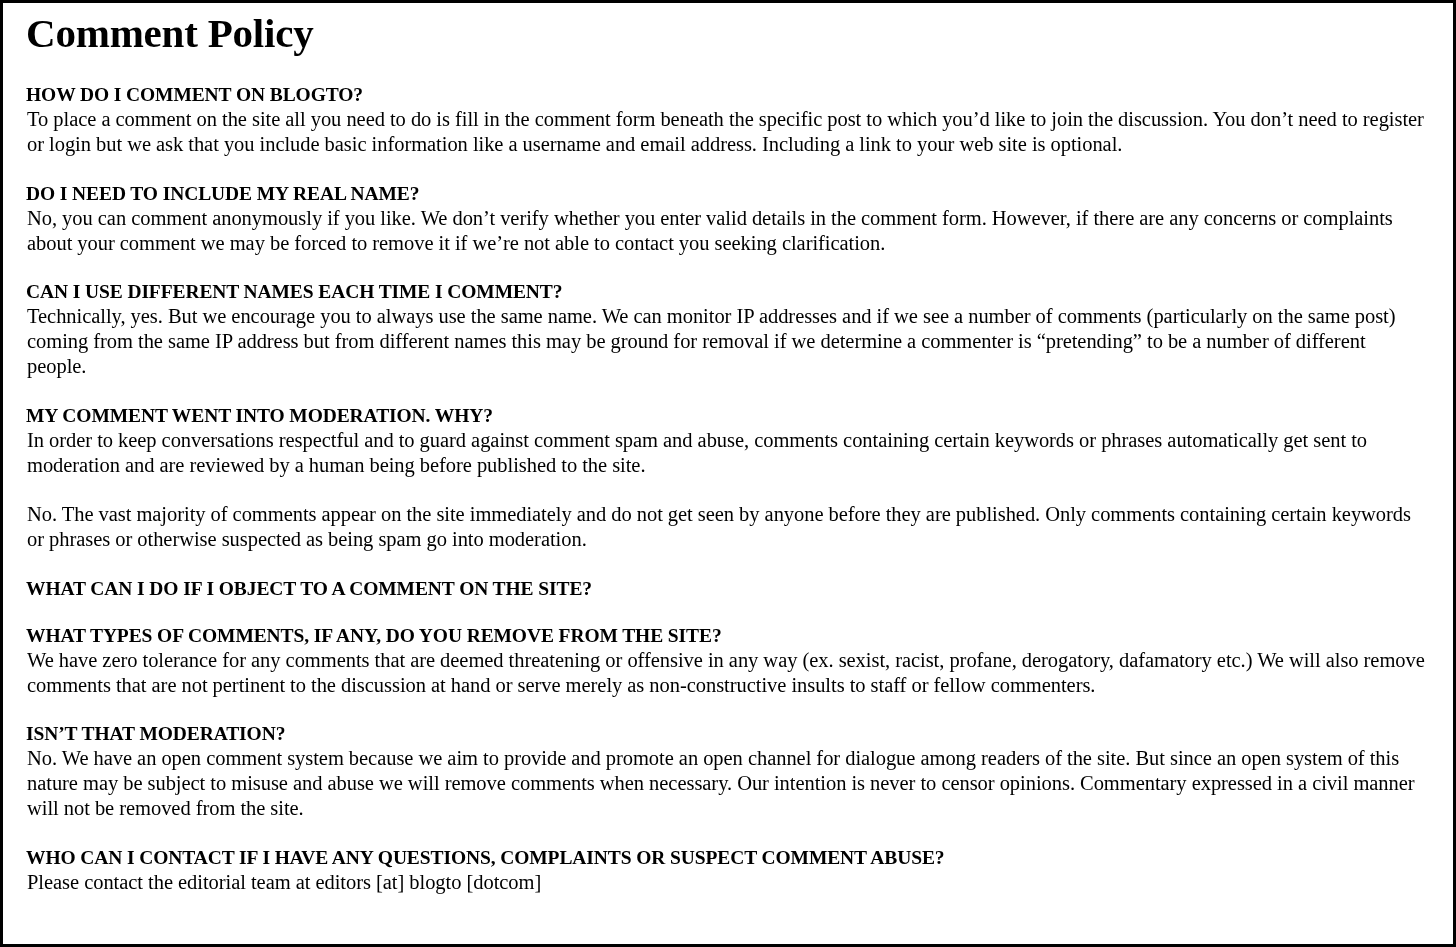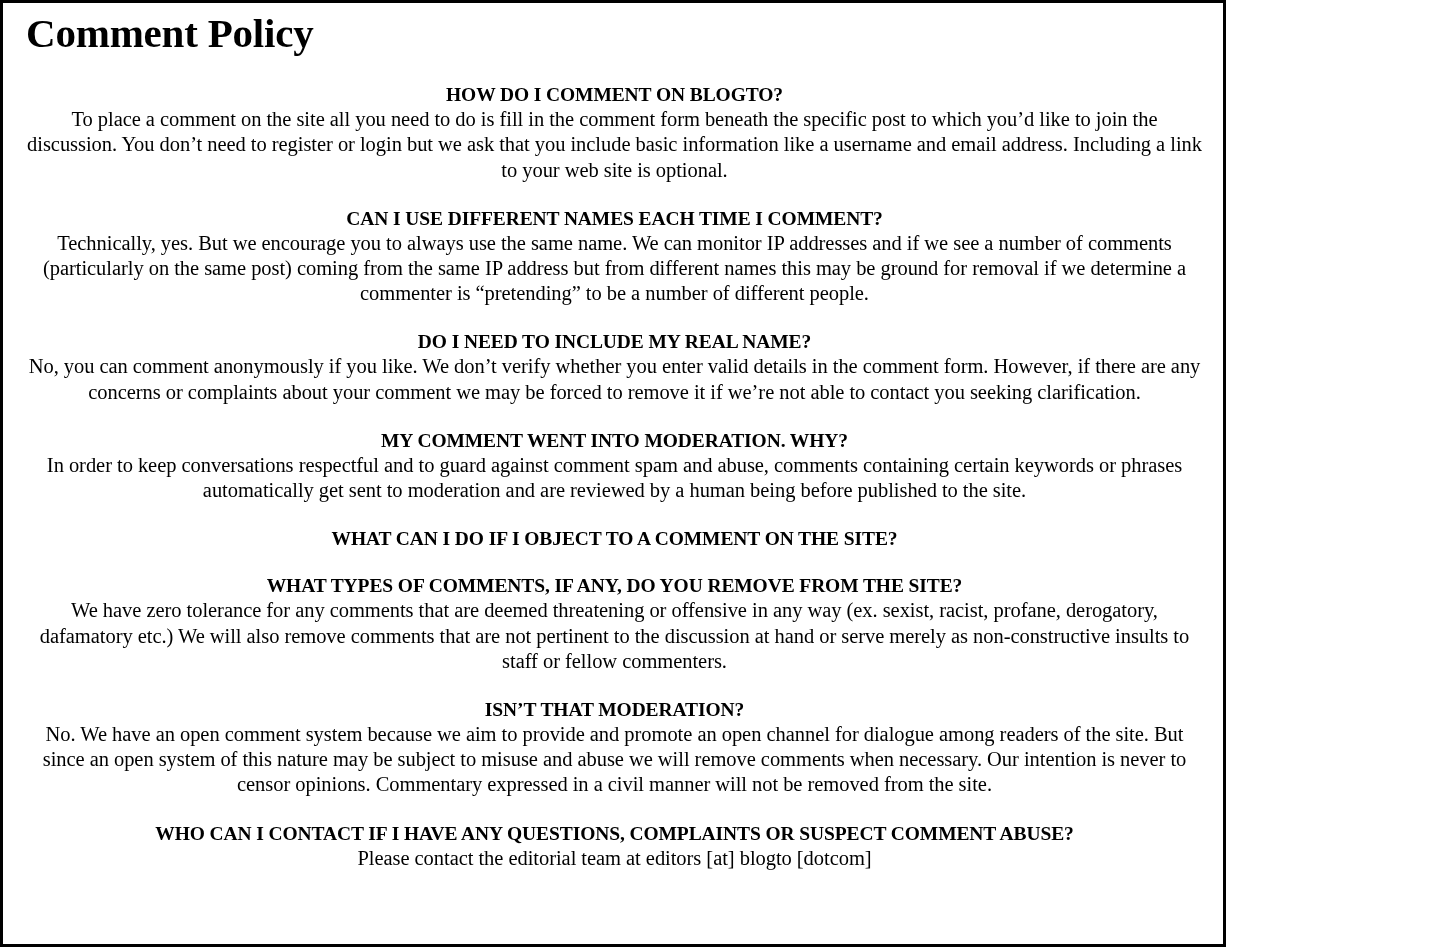--- a/index.html
+++ b/index.html
@@ -9,42 +9,41 @@
   }
   body {
     width: 1456px;
     height: 947px;
     overflow: hidden;
     font-family: "Liberation Serif", "DejaVu Serif", serif;
     color: #000000;
   }
   .page-frame {
     box-sizing: border-box;
-    width: 1226px;
+    width: 1456px;
     height: 947px;
     border: 3px solid #000000;
     background: #ffffff;
     padding: 8px 20px 0 23px;
   }
   .page-title {
     font-size: 41px;
     font-weight: bold;
     line-height: 1.08;
     letter-spacing: -0.2px;
     margin: 0 0 28px 0;
     padding: 0;
   }
   .faq-list {
     margin: 0;
     padding: 0;
     list-style: none;
   }
   .faq-item {
     margin: 0 0 24px 0;
-    text-align: center;
   }
   .faq-item:last-child {
     margin-bottom: 0;
   }
   .faq-question {
     font-size: 19.5px;
     font-weight: bold;
     line-height: 1.18;
     margin: 0 0 1px 0;
     letter-spacing: -0.1px;
@@ -63,35 +62,36 @@
 
 <div class="page-frame">
   <h1 class="page-title">Comment Policy</h1>
   <div class="faq-list">
   <div class="faq-item">
     <div class="faq-question">HOW DO I COMMENT ON BLOGTO?</div>
     <div class="faq-answer">To place a comment on the site all you need to do is fill in the comment form beneath the specific post to which you’d like to join the discussion. You don’t need to register or login but we ask that you include basic information like a username and email address. Including a link to your web site is optional.</div>
   </div>
 
   <div class="faq-item">
-    <div class="faq-question">CAN I USE DIFFERENT NAMES EACH TIME I COMMENT?</div>
-    <div class="faq-answer">Technically, yes. But we encourage you to always use the same name. We can monitor IP addresses and if we see a number of comments (particularly on the same post) coming from the same IP address but from different names this may be ground for removal if we determine a commenter is “pretending” to be a number of different people.</div>
+    <div class="faq-question">DO I NEED TO INCLUDE MY REAL NAME?</div>
+    <div class="faq-answer">No, you can comment anonymously if you like. We don’t verify whether you enter valid details in the comment form. However, if there are any concerns or complaints about your comment we may be forced to remove it if we’re not able to contact you seeking clarification.</div>
   </div>
 
   <div class="faq-item">
-    <div class="faq-question">DO I NEED TO INCLUDE MY REAL NAME?</div>
-    <div class="faq-answer">No, you can comment anonymously if you like. We don’t verify whether you enter valid details in the comment form. However, if there are any concerns or complaints about your comment we may be forced to remove it if we’re not able to contact you seeking clarification.</div>
+    <div class="faq-question">CAN I USE DIFFERENT NAMES EACH TIME I COMMENT?</div>
+    <div class="faq-answer">Technically, yes. But we encourage you to always use the same name. We can monitor IP addresses and if we see a number of comments (particularly on the same post) coming from the same IP address but from different names this may be ground for removal if we determine a commenter is “pretending” to be a number of different people.</div>
   </div>
 
   <div class="faq-item">
     <div class="faq-question">MY COMMENT WENT INTO MODERATION. WHY?</div>
     <div class="faq-answer">In order to keep conversations respectful and to guard against comment spam and abuse, comments containing certain keywords or phrases automatically get sent to moderation and are reviewed by a human being before published to the site.</div>
   </div>
 
   <div class="faq-item">
+    <div class="faq-answer">No. The vast majority of comments appear on the site immediately and do not get seen by anyone before they are published. Only comments containing certain keywords or phrases or otherwise suspected as being spam go into moderation.</div>
   </div>
 
   <div class="faq-item">
     <div class="faq-question">WHAT CAN I DO IF I OBJECT TO A COMMENT ON THE SITE?</div>
   </div>
 
   <div class="faq-item">
     <div class="faq-question">WHAT TYPES OF COMMENTS, IF ANY, DO YOU REMOVE FROM THE SITE?</div>
     <div class="faq-answer">We have zero tolerance for any comments that are deemed threatening or offensive in any way (ex. sexist, racist, profane, derogatory, dafamatory etc.) We will also remove comments that are not pertinent to the discussion at hand or serve merely as non-constructive insults to staff or fellow commenters.</div>
   </div>

